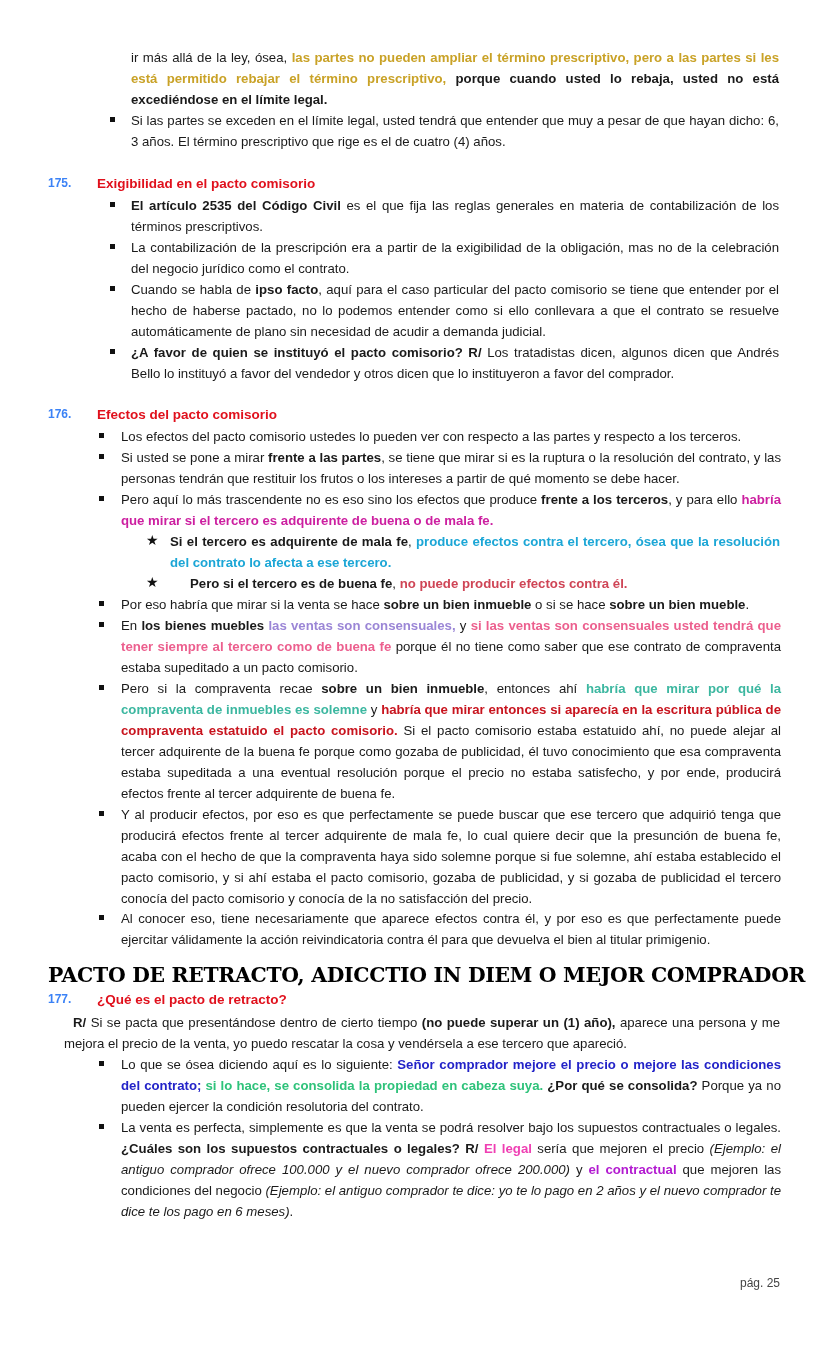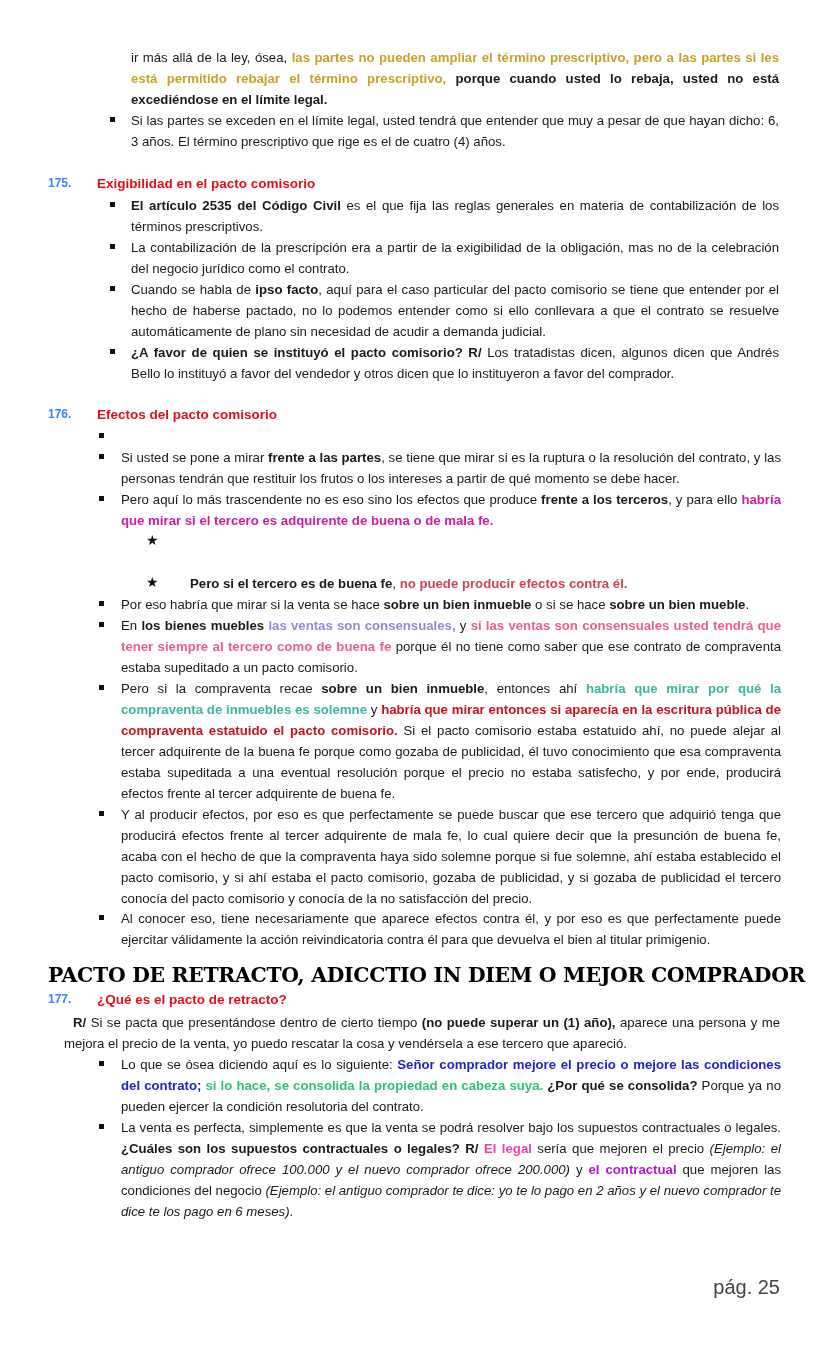--- a/index.html
+++ b/index.html
@@ -36,21 +36,21 @@
   .star {
     position: absolute; font-size: 14px; color: #111; line-height: 21px;
   }
   .big-title {
     position: absolute; left: 48px; top: 963px;
     font-family: "DejaVu Serif", serif; font-weight: 900; font-size: 20px;
     letter-spacing: -0.3px; color: #000;
     transform: scaleX(1.02); transform-origin: left;
   }
   .page-num {
-    position: absolute; right: 48px; top: 1276px; font-size: 20px; color: #444;
+    position: absolute; right: 48px; top: 1276px; font-size: 12px; color: #444;
   }
 </style>
 </head>
 <body>
 
 <div class="page">
 
   <div class="line-block" style="left:131px; top:47px; width:648px;">
     <span>ir más allá de la ley, ósea, </span><span class="c-gold">las partes no pueden ampliar el término prescriptivo, pero a las partes si les está permitido rebajar el término prescriptivo,</span><span class="b"> porque cuando usted lo rebaja, usted no está excediéndose en el límite legal.</span>
   </div>
@@ -75,32 +75,36 @@
 
   <span class="bullet" style="left:110px; top:349px;"></span>
   <div class="line-block" style="left:131px; top:342px; width:648px;">
     <span class="b">¿A favor de quien se instituyó el pacto comisorio? R/</span><span> Los tratadistas dicen, algunos dicen que Andrés Bello lo instituyó a favor del vendedor y otros dicen que lo instituyeron a favor del comprador.</span>
   </div>
 
   <span class="heading-num" style="left:48px; top:407px;">176.</span>
   <span class="heading-title" style="left:97px; top:407px;">Efectos del pacto comisorio</span>
 
   <span class="bullet" style="left:99px; top:433px;"></span>
+  <div class="line-block" style="left:121px; top:426px; width:660px;">Los efectos del pacto comisorio ustedes lo pueden ver con respecto a las partes y respecto a los terceros.</div>
 
   <span class="bullet" style="left:99px; top:454px;"></span>
   <div class="line-block" style="left:121px; top:447px; width:660px;">
     <span>Si usted se pone a mirar </span><span class="b">frente a las partes</span><span>, se tiene que mirar si es la ruptura o la resolución del contrato, y las personas tendrán que restituir los frutos o los intereses a partir de qué momento se debe hacer.</span>
   </div>
 
   <span class="bullet" style="left:99px; top:496px;"></span>
   <div class="line-block" style="left:121px; top:489px; width:660px;">
     <span>Pero aquí lo más trascendente no es eso sino los efectos que produce </span><span class="b">frente a los terceros</span><span>, y para ello </span><span class="c-magenta">habría que mirar si el tercero es adquirente de buena o de mala fe.</span>
   </div>
 
   <span class="star" style="left:146px; top:530px;">★</span>
+  <div class="line-block" style="left:170px; top:531px; width:610px;">
+    <span class="b">Si el tercero es adquirente de mala fe</span><span>, </span><span class="c-cyan">produce efectos contra el tercero, ósea que la resolución del contrato lo afecta a ese tercero.</span>
+  </div>
 
   <span class="star" style="left:146px; top:572px;">★</span>
   <div class="line-block" style="left:170px; top:573px; width:610px;padding-left:20px;">
     <span class="b">Pero si el tercero es de buena fe</span><span>, </span><span class="c-rose">no puede producir efectos contra él.</span>
   </div>
 
   <span class="bullet" style="left:99px; top:601px;"></span>
   <div class="line-block" style="left:121px; top:594px; width:660px;">
     <span>Por eso habría que mirar si la venta se hace </span><span class="b">sobre un bien inmueble</span><span> o si se hace </span><span class="b">sobre un bien mueble</span><span>.</span>
   </div>

